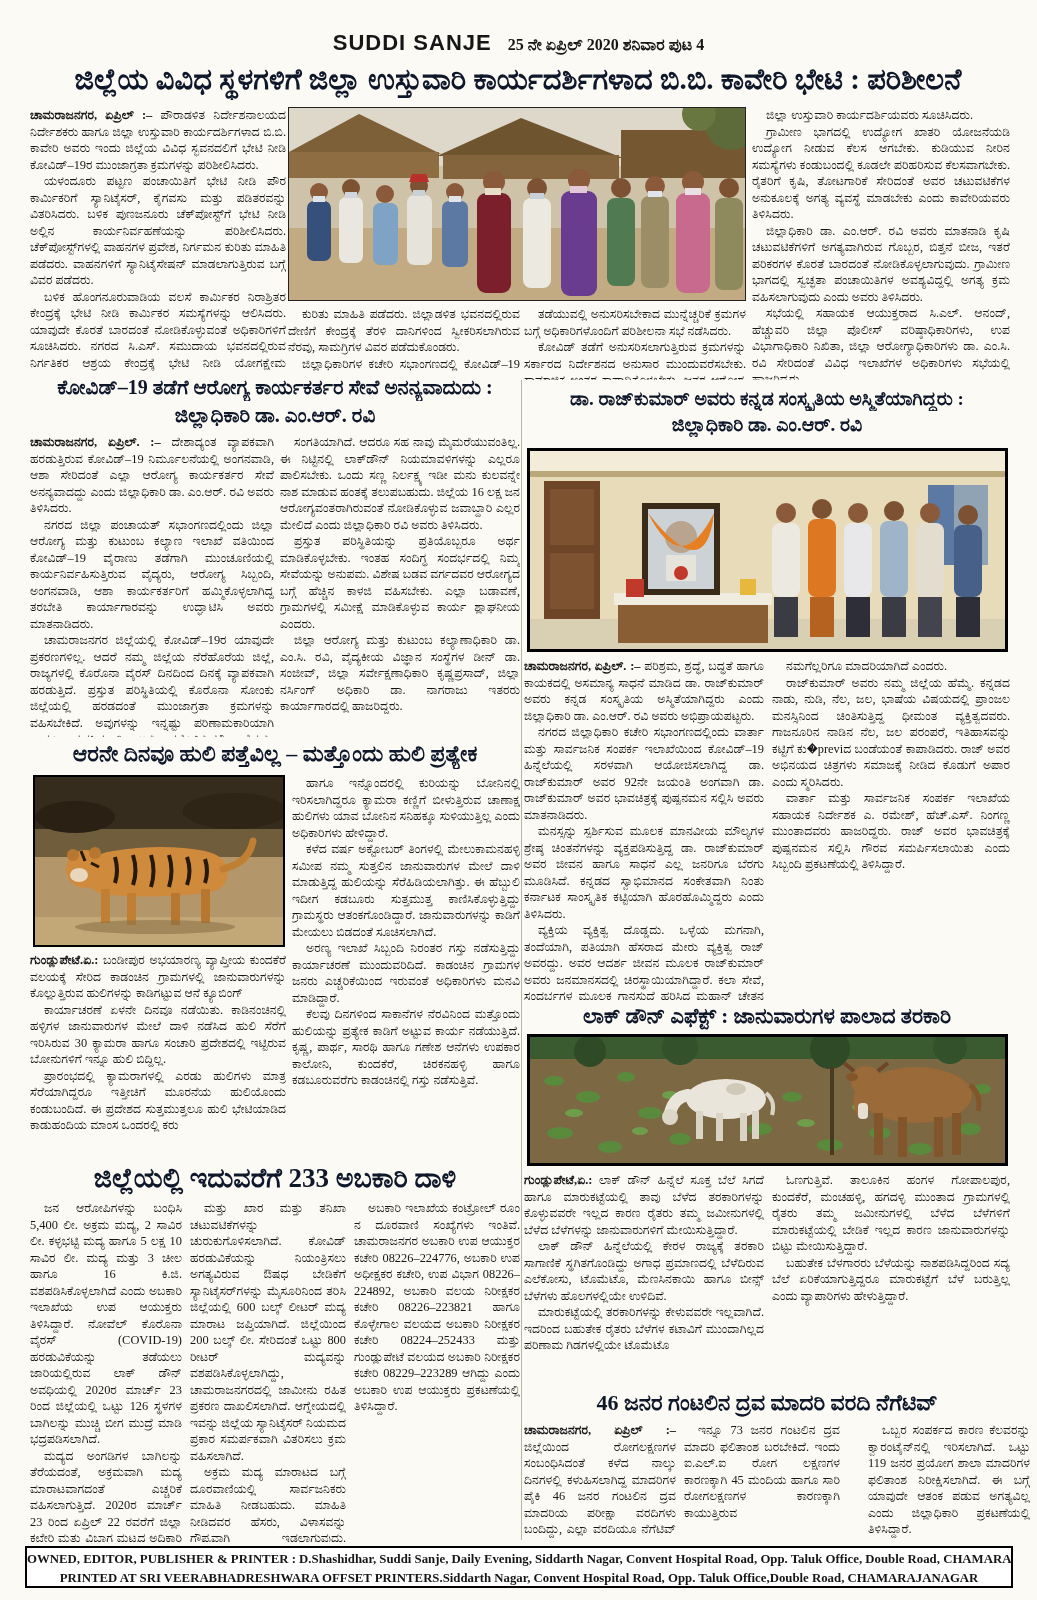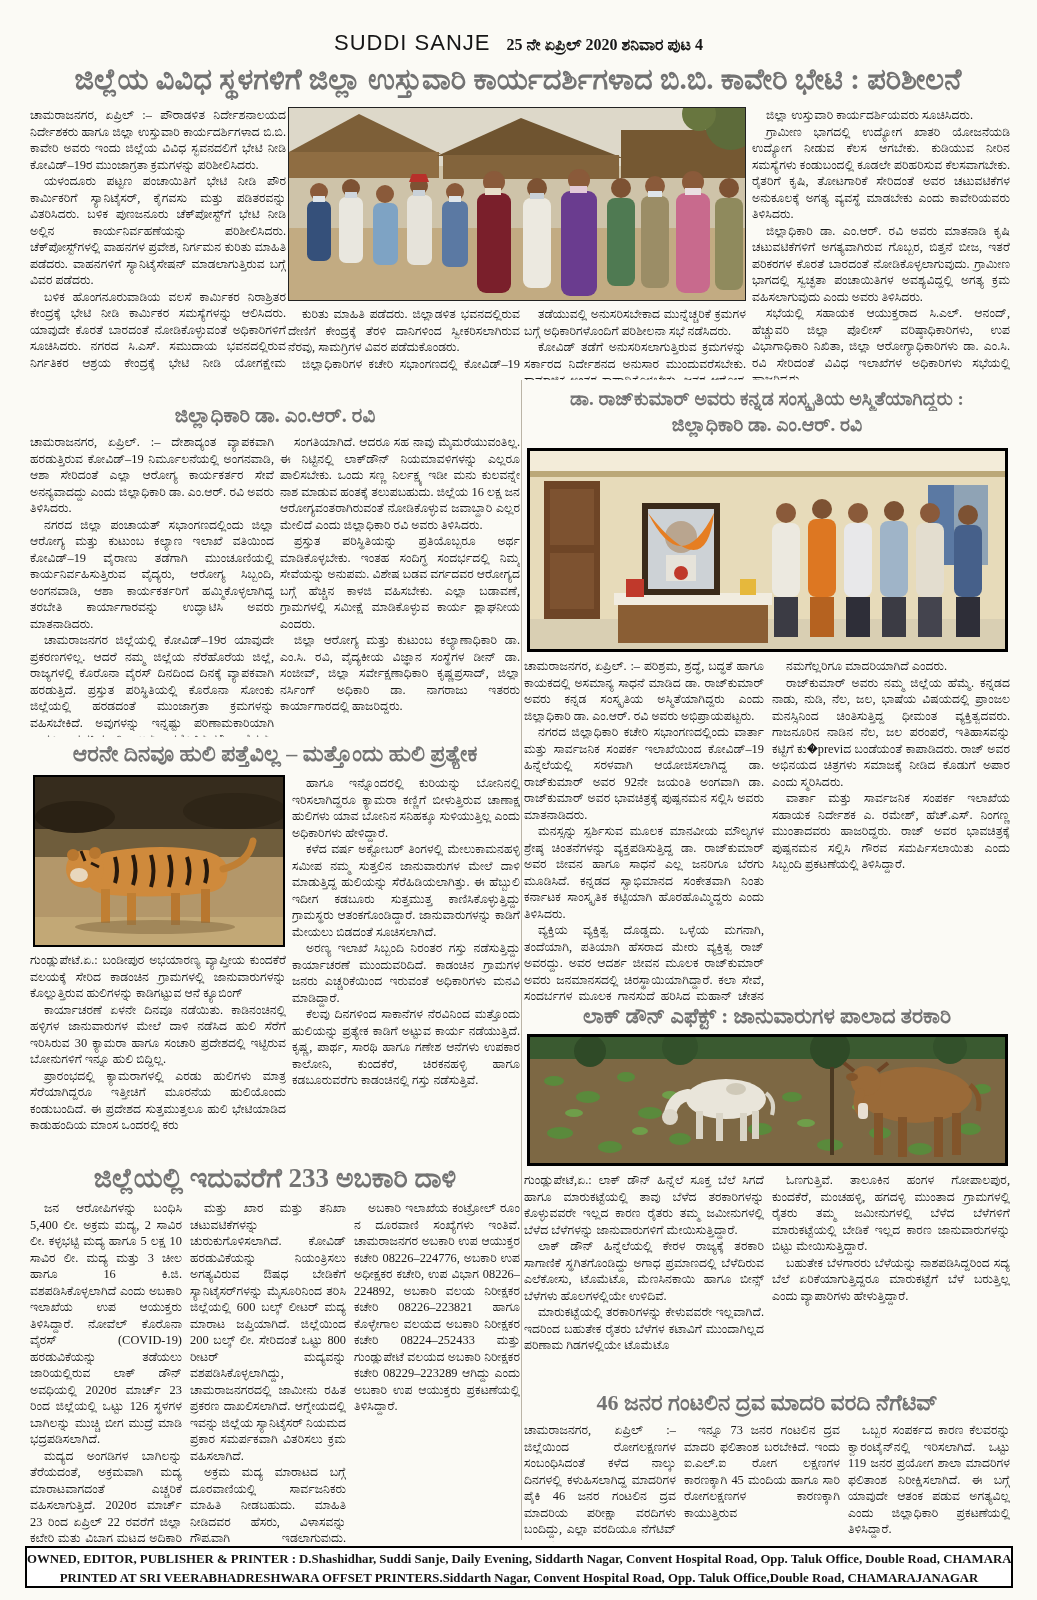--- a/index.html
+++ b/index.html
@@ -2,26 +2,26 @@
 <html><head>
 <meta charset="utf-8">
 <style>
   *{margin:0;padding:0;box-sizing:border-box}
   html,body{background:#777}
   .page{position:relative;width:1037px;height:1600px;margin:0 auto;background:#fbfaf5;
         font-family:"Liberation Serif",serif;color:#161616;overflow:hidden}
   .col{position:absolute;overflow:hidden;text-align:justify;font-size:12.4px;line-height:1.33}
   .para{text-indent:14px}
   .lead-para{text-indent:0}
-  .dateline{font-weight:normal}
-  .headline{position:absolute;font-weight:bold;color:#737373;text-align:center;
+  .dateline{font-weight:bold}
+  .headline{position:absolute;font-weight:bold;color:#0f172a;text-align:center;
             white-space:nowrap;overflow:hidden}
   .photo{position:absolute;background:#d8d2c2;overflow:hidden}
   .masthead{position:absolute;top:30px;left:0;width:100%;text-align:center;white-space:nowrap}
-  .masthead .mtitle{font-family:"Liberation Sans",sans-serif;font-weight:normal;font-size:22px;letter-spacing:1px}
+  .masthead .mtitle{font-family:"Liberation Sans",sans-serif;font-weight:bold;font-size:22px;letter-spacing:1px}
   .masthead .medition{font-weight:bold;font-size:16px;margin-left:12px}
   .vrule{position:absolute;width:1px;background:#bab4a6}
   .footer{position:absolute;left:25px;top:1546px;width:988px;height:42px;border:2px solid #000;
           background:#fff;text-align:center;font-weight:bold;font-size:12.8px;line-height:1.45;
           overflow:hidden;white-space:nowrap;padding-top:2px}
 </style>
 </head>
 <body>
 
 <div class="page">
@@ -130,20 +130,21 @@
 
   <div class="col" style="left:752px;top:107px;width:258px;height:273px">
     <div>
         <p class="para">ಜಿಲ್ಲಾ ಉಸ್ತುವಾರಿ ಕಾರ್ಯದರ್ಶಿಯವರು ಸೂಚಿಸಿದರು.</p>
         <p class="para">ಗ್ರಾಮೀಣ ಭಾಗದಲ್ಲಿ ಉದ್ಯೋಗ ಖಾತರಿ ಯೋಜನೆಯಡಿ ಉದ್ಯೋಗ ನೀಡುವ ಕೆಲಸ ಆಗಬೇಕು. ಕುಡಿಯುವ ನೀರಿನ ಸಮಸ್ಯೆಗಳು ಕಂಡುಬಂದಲ್ಲಿ ಕೂಡಲೇ ಪರಿಹರಿಸುವ ಕೆಲಸವಾಗಬೇಕು. ರೈತರಿಗೆ ಕೃಷಿ, ತೋಟಗಾರಿಕೆ ಸೇರಿದಂತೆ ಅವರ ಚಟುವಟಿಕೆಗಳ ಅನುಕೂಲಕ್ಕೆ ಅಗತ್ಯ ವ್ಯವಸ್ಥೆ ಮಾಡಬೇಕು ಎಂದು ಕಾವೇರಿಯವರು ತಿಳಿಸಿದರು.</p>
         <p class="para">ಜಿಲ್ಲಾಧಿಕಾರಿ ಡಾ. ಎಂ.ಆರ್. ರವಿ ಅವರು ಮಾತನಾಡಿ ಕೃಷಿ ಚಟುವಟಿಕೆಗಳಿಗೆ ಅಗತ್ಯವಾಗಿರುವ ಗೊಬ್ಬರ, ಬಿತ್ತನೆ ಬೀಜ, ಇತರೆ ಪರಿಕರಗಳ ಕೊರತೆ ಬಾರದಂತೆ ನೋಡಿಕೊಳ್ಳಲಾಗುವುದು. ಗ್ರಾಮೀಣ ಭಾಗದಲ್ಲಿ ಸ್ವಚ್ಛತಾ ಪಂಚಾಯಿತಿಗಳ ಅವಶ್ಯವಿದ್ದಲ್ಲಿ ಅಗತ್ಯ ಕ್ರಮ ವಹಿಸಲಾಗುವುದು ಎಂದು ಅವರು ತಿಳಿಸಿದರು.</p>
         <p class="para">ಸಭೆಯಲ್ಲಿ ಸಹಾಯಕ ಆಯುಕ್ತರಾದ ಸಿ.ಎಲ್. ಆನಂದ್, ಹೆಚ್ಚುವರಿ ಜಿಲ್ಲಾ ಪೊಲೀಸ್ ವರಿಷ್ಠಾಧಿಕಾರಿಗಳು, ಉಪ ವಿಭಾಗಾಧಿಕಾರಿ ನಿಖಿತಾ, ಜಿಲ್ಲಾ ಆರೋಗ್ಯಾಧಿಕಾರಿಗಳು ಡಾ. ಎಂ.ಸಿ. ರವಿ ಸೇರಿದಂತೆ ವಿವಿಧ ಇಲಾಖೆಗಳ ಅಧಿಕಾರಿಗಳು ಸಭೆಯಲ್ಲಿ ಹಾಜರಿದ್ದರು.</p>
       </div>
   </div>
 
+  <div class="headline" style="left:30px;top:374px;width:490px;font-size:20px;height:27px;line-height:27px">ಕೋವಿಡ್–19 ತಡೆಗೆ ಆರೋಗ್ಯ ಕಾರ್ಯಕರ್ತರ ಸೇವೆ ಅನನ್ಯವಾದುದು :</div>
   <div class="headline" style="left:30px;top:402px;width:490px;font-size:20px;height:27px;line-height:27px">ಜಿಲ್ಲಾಧಿಕಾರಿ ಡಾ. ಎಂ.ಆರ್. ರವಿ</div>
   <div class="col" style="left:30px;top:434px;width:244px;height:303px">
     <p class="para lead-para"><b class="dateline">ಚಾಮರಾಜನಗರ, ಏಪ್ರಿಲ್. :– </b><span>ದೇಶಾದ್ಯಂತ ವ್ಯಾಪಕವಾಗಿ ಹರಡುತ್ತಿರುವ ಕೋವಿಡ್–19 ನಿರ್ಮೂಲನೆಯಲ್ಲಿ ಅಂಗನವಾಡಿ, ಆಶಾ ಸೇರಿದಂತೆ ಎಲ್ಲಾ ಆರೋಗ್ಯ ಕಾರ್ಯಕರ್ತರ ಸೇವೆ ಅನನ್ಯವಾದದ್ದು ಎಂದು ಜಿಲ್ಲಾಧಿಕಾರಿ ಡಾ. ಎಂ.ಆರ್. ರವಿ ಅವರು ತಿಳಿಸಿದರು.</span></p>
     <div>
         <p class="para">ನಗರದ ಜಿಲ್ಲಾ ಪಂಚಾಯತ್ ಸಭಾಂಗಣದಲ್ಲಿಂದು ಜಿಲ್ಲಾ ಆರೋಗ್ಯ ಮತ್ತು ಕುಟುಂಬ ಕಲ್ಯಾಣ ಇಲಾಖೆ ವತಿಯಿಂದ ಕೋವಿಡ್–19 ವೈರಾಣು ತಡೆಗಾಗಿ ಮುಂಚೂಣಿಯಲ್ಲಿ ಕಾರ್ಯನಿರ್ವಹಿಸುತ್ತಿರುವ ವೈದ್ಯರು, ಆರೋಗ್ಯ ಸಿಬ್ಬಂದಿ, ಅಂಗನವಾಡಿ, ಆಶಾ ಕಾರ್ಯಕರ್ತರಿಗೆ ಹಮ್ಮಿಕೊಳ್ಳಲಾಗಿದ್ದ ತರಬೇತಿ ಕಾರ್ಯಾಗಾರವನ್ನು ಉದ್ಘಾಟಿಸಿ ಅವರು ಮಾತನಾಡಿದರು.</p>
         <p class="para">ಚಾಮರಾಜನಗರ ಜಿಲ್ಲೆಯಲ್ಲಿ ಕೋವಿಡ್–19ರ ಯಾವುದೇ ಪ್ರಕರಣಗಳಿಲ್ಲ. ಆದರೆ ನಮ್ಮ ಜಿಲ್ಲೆಯ ನೆರೆಹೊರೆಯ ಜಿಲ್ಲೆ, ರಾಜ್ಯಗಳಲ್ಲಿ ಕೊರೊನಾ ವೈರಸ್ ದಿನದಿಂದ ದಿನಕ್ಕೆ ವ್ಯಾಪಕವಾಗಿ ಹರಡುತ್ತಿದೆ. ಪ್ರಸ್ತುತ ಪರಿಸ್ಥಿತಿಯಲ್ಲಿ ಕೊರೊನಾ ಸೋಂಕು ಜಿಲ್ಲೆಯಲ್ಲಿ ಹರಡದಂತೆ ಮುಂಜಾಗ್ರತಾ ಕ್ರಮಗಳನ್ನು ವಹಿಸಬೇಕಿದೆ. ಅವುಗಳನ್ನು ಇನ್ನಷ್ಟು ಪರಿಣಾಮಕಾರಿಯಾಗಿ ಹಾಗೂ ವ್ಯವಸ್ಥಿತವಾಗಿ ಅನುಷ್ಠಾನಗೊಳಿಸುವಲ್ಲಿ ವೈದ್ಯರು, ಆರೋಗ್ಯ ಕಾರ್ಯಕರ್ತರು, ಅಧಿಕಾರಿಗಳ ಪಾತ್ರ ಅತ್ಯಂತ ನಿರ್ಣಾಯಕ ವಾಗಲಿದೆ ಎಂದರು.</p>
       </div>
   </div>
   <div class="col" style="left:280px;top:434px;width:240px;height:303px">
     <div>
@@ -365,21 +366,21 @@
 
   <div class="headline" style="left:524px;top:1387px;width:486px;font-size:22px;height:31px;line-height:31px">46 ಜನರ ಗಂಟಲಿನ ದ್ರವ ಮಾದರಿ ವರದಿ ನೆಗೆಟಿವ್</div>
   <div class="col" style="left:524px;top:1422px;width:152px;height:120px">
     <p class="para lead-para"><b class="dateline">ಚಾಮರಾಜನಗರ, ಏಪ್ರಿಲ್ :– </b><span>ಜಿಲ್ಲೆಯಿಂದ ರೋಗಲಕ್ಷಣಗಳ ಸಂಬಂಧಿಸಿದಂತೆ ಕಳೆದ ನಾಲ್ಕು ದಿನಗಳಲ್ಲಿ ಕಳುಹಿಸಲಾಗಿದ್ದ ಮಾದರಿಗಳ ಪೈಕಿ 46 ಜನರ ಗಂಟಲಿನ ದ್ರವ ಮಾದರಿಯ ಪರೀಕ್ಷಾ ವರದಿಗಳು ಬಂದಿದ್ದು, ಎಲ್ಲಾ ವರದಿಯೂ ನೆಗೆಟಿವ್ ಬಂದಿದೆ.</span></p>
   </div>
   <div class="col" style="left:684px;top:1422px;width:156px;height:120px">
     <div>
         <p class="para">ಇನ್ನೂ 73 ಜನರ ಗಂಟಲಿನ ದ್ರವ ಮಾದರಿ ಫಲಿತಾಂಶ ಬರಬೇಕಿದೆ. ಇಂದು ಐ.ಎಲ್.ಐ ರೋಗ ಲಕ್ಷಣಗಳ ಕಾರಣಕ್ಕಾಗಿ 45 ಮಂದಿಯ ಹಾಗೂ ಸಾರಿ ರೋಗಲಕ್ಷಣಗಳ ಕಾರಣಕ್ಕಾಗಿ ಕಾಯುತ್ತಿರುವ</p>
       </div>
   </div>
-  <div class="col" style="left:848px;top:1422px;width:162px;height:120px">
+  <div class="col" style="left:868px;top:1422px;width:162px;height:120px">
     <div>
         <p class="para">ಒಬ್ಬರ ಸಂಪರ್ಕದ ಕಾರಣ ಕೆಲವರನ್ನು ಕ್ವಾರಂಟೈನ್‌ನಲ್ಲಿ ಇರಿಸಲಾಗಿದೆ. ಒಟ್ಟು 119 ಜನರ ಪ್ರಯೋಗ ಶಾಲಾ ಮಾದರಿಗಳ ಫಲಿತಾಂಶ ನಿರೀಕ್ಷಿಸಲಾಗಿದೆ. ಈ ಬಗ್ಗೆ ಯಾವುದೇ ಆತಂಕ ಪಡುವ ಅಗತ್ಯವಿಲ್ಲ ಎಂದು ಜಿಲ್ಲಾಧಿಕಾರಿ ಪ್ರಕಟಣೆಯಲ್ಲಿ ತಿಳಿಸಿದ್ದಾರೆ.</p>
       </div>
   </div>
 
   <div class="vrule" style="left:521px;top:380px;height:1160px"></div>
 
   <div class="footer">
     <div>OWNED, EDITOR, PUBLISHER &amp; PRINTER : D.Shashidhar, Suddi Sanje, Daily Evening, Siddarth Nagar, Convent Hospital Road, Opp. Taluk Office,  Double Road, CHAMARAJANAGAR.</div>
     <div>PRINTED AT SRI VEERABHADRESHWARA OFFSET PRINTERS.Siddarth Nagar, Convent Hospital Road, Opp. Taluk Office,Double Road, CHAMARAJANAGAR</div>

